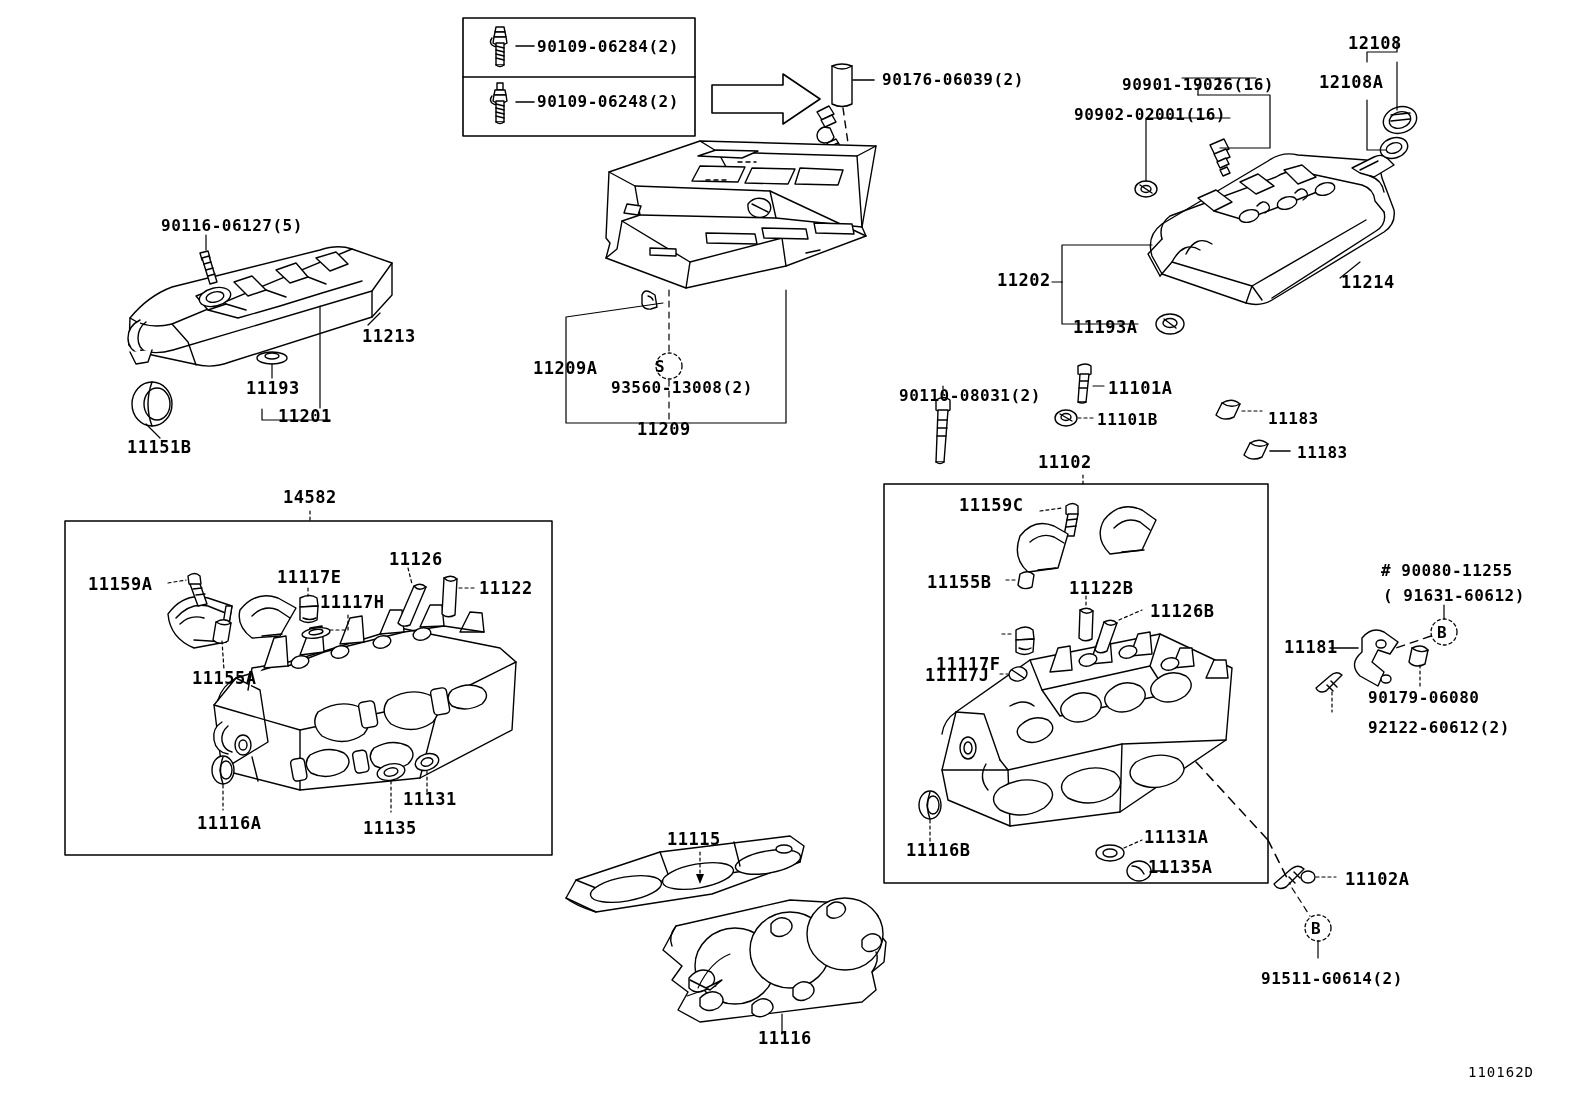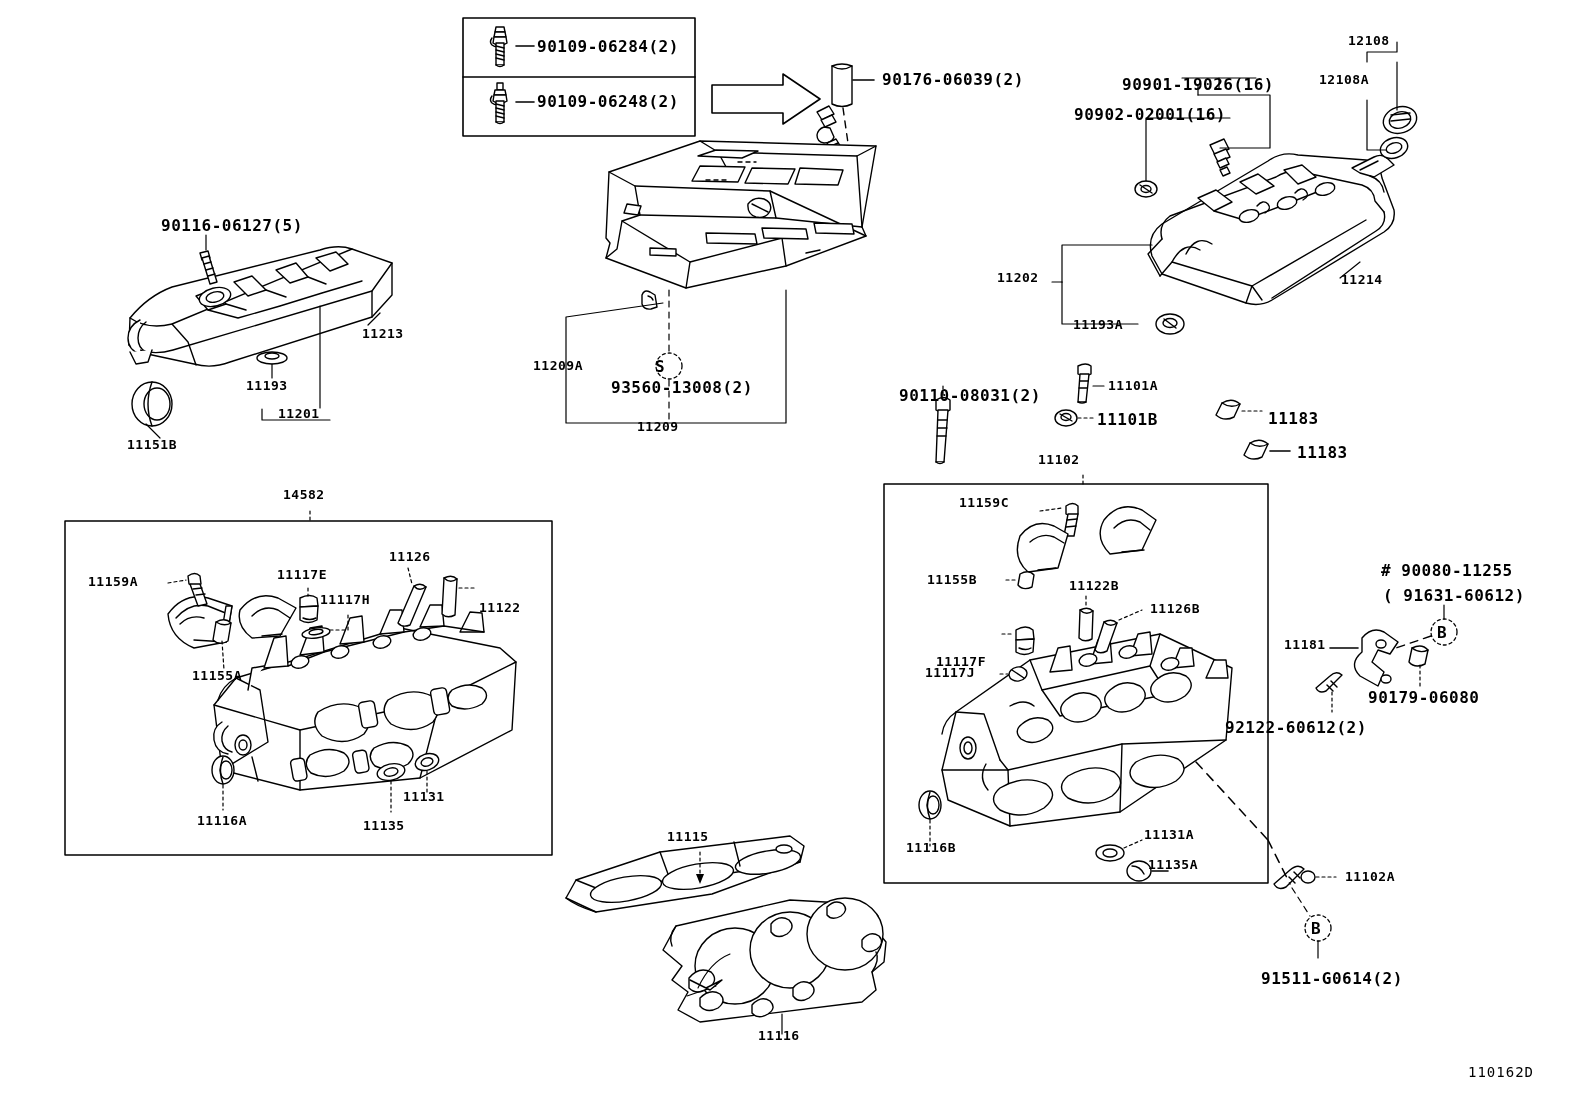--- a/index.html
+++ b/index.html
@@ -3,21 +3,21 @@
 <meta charset="utf-8">
 <style>
   html,body{margin:0;padding:0;background:#ffffff;}
   body{width:1592px;height:1099px;position:relative;overflow:hidden;
        font-family:"DejaVu Sans Mono","Liberation Mono",monospace;color:#000;}
   #stage{position:absolute;inset:0;}
   svg.art{position:absolute;left:0;top:0;width:1592px;height:1099px;overflow:visible;}
   .lbl{position:absolute;white-space:nowrap;font-weight:bold;
        font-family:"DejaVu Sans Mono","Liberation Mono",monospace;
        letter-spacing:0.5px;}
-  .s17{font-size:13px;}
+  .s17{font-size:17px;}
   .s16{font-size:16px;}
   .diagid{font-size:14px;font-weight:normal;letter-spacing:1px;}
   .art path,.art line,.art polyline,.art polygon,.art circle,.art ellipse,.art rect{
       vector-effect:non-scaling-stroke;}
 </style>
 </head>
 <body>
 
 <div id="stage">
 
@@ -572,41 +572,41 @@
   <div class="lbl s16" style="left:1097px;top:410px;">11101B</div>
   <div class="lbl s17" style="left:1038px;top:452px;">11102</div>
   <div class="lbl s16" style="left:1268px;top:409px;">11183</div>
   <div class="lbl s16" style="left:1297px;top:443px;">11183</div>
 
   <div class="lbl s17" style="left:283px;top:487px;">14582</div>
   <div class="lbl s17" style="left:88px;top:574px;">11159A</div>
   <div class="lbl s17" style="left:277px;top:567px;">11117E</div>
   <div class="lbl s17" style="left:320px;top:592px;">11117H</div>
   <div class="lbl s17" style="left:389px;top:549px;">11126</div>
-  <div class="lbl s17" style="left:479px;top:600px;text-align:right;">11122</div>
+  <div class="lbl s17" style="left:479px;top:578px;text-align:right;">11122</div>
   <div class="lbl s17" style="left:192px;top:668px;">11155A</div>
   <div class="lbl s17" style="left:197px;top:813px;">11116A</div>
   <div class="lbl s17" style="left:403px;top:789px;">11131</div>
   <div class="lbl s17" style="left:363px;top:818px;">11135</div>
 
   <div class="lbl s17" style="left:959px;top:495px;">11159C</div>
   <div class="lbl s17" style="left:927px;top:572px;">11155B</div>
   <div class="lbl s17" style="left:1069px;top:578px;">11122B</div>
   <div class="lbl s17" style="left:1150px;top:601px;">11126B</div>
   <div class="lbl s17" style="left:936px;top:625px;margin-top:29px;">11117F</div>
   <div class="lbl s17" style="left:925px;top:665px;">11117J</div>
   <div class="lbl s17" style="left:906px;top:840px;">11116B</div>
   <div class="lbl s17" style="left:1144px;top:827px;">11131A</div>
   <div class="lbl s17" style="left:1148px;top:857px;">11135A</div>
 
   <div class="lbl s16" style="left:1367px;top:561px;margin-left:14px;"># 90080-11255</div>
   <div class="lbl s16" style="left:1383px;top:586px;">( 91631-60612)</div>
   <div class="lbl s17" style="left:1284px;top:637px;">11181</div>
   <div class="lbl s16" style="left:1368px;top:688px;">90179-06080</div>
-  <div class="lbl s16" style="left:1225px;top:718px;">92122-60612(2)</div>
+  <div class="lbl s16" style="left:1368px;top:718px;">92122-60612(2)</div>
   <div class="lbl s17" style="left:1345px;top:869px;">11102A</div>
   <div class="lbl s16" style="left:1261px;top:969px;">91511-G0614(2)</div>
 
   <div class="lbl s17" style="left:667px;top:829px;">11115</div>
   <div class="lbl s17" style="left:758px;top:1028px;">11116</div>
 
   <div class="lbl s16" style="left:655px;top:357px;font-weight:bold;">S</div>
   <div class="lbl s16" style="left:1437px;top:623px;font-weight:bold;">B</div>
   <div class="lbl s16" style="left:1311px;top:919px;font-weight:bold;">B</div>
 

